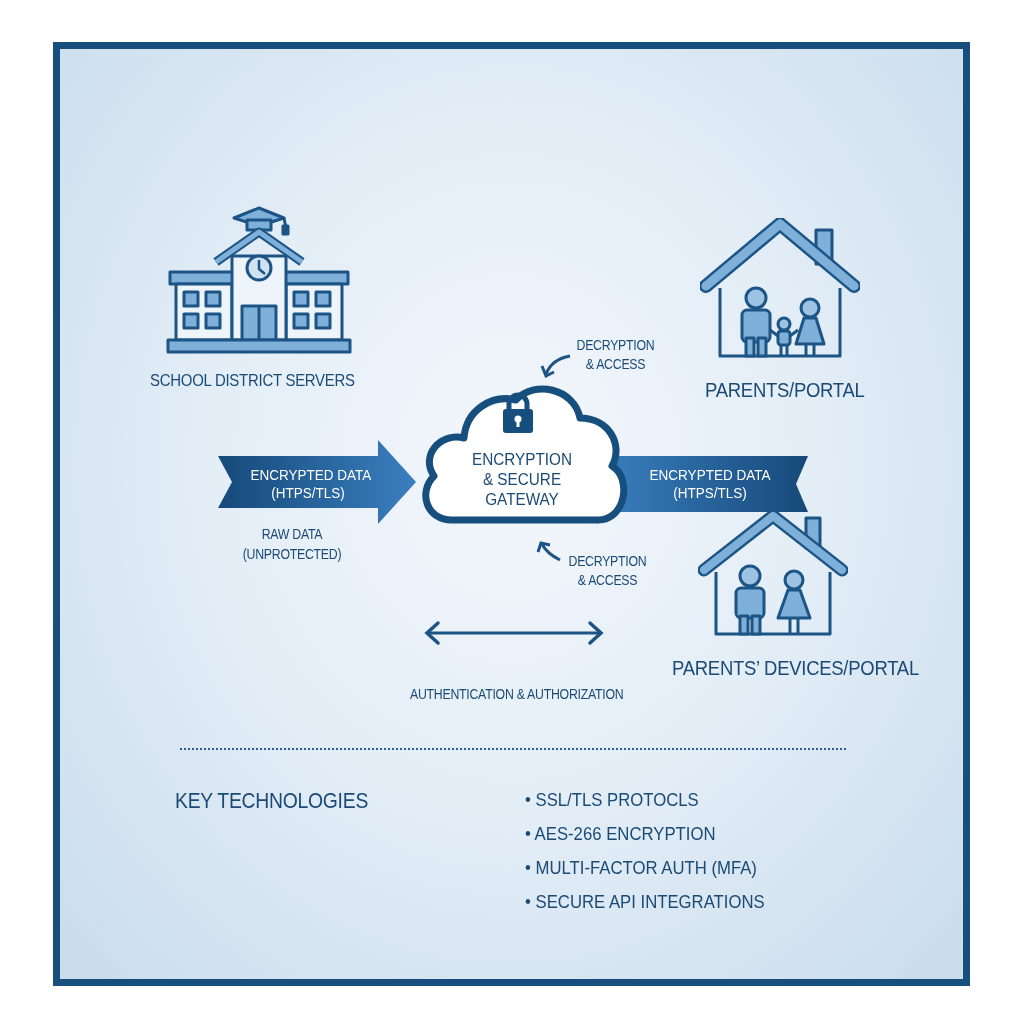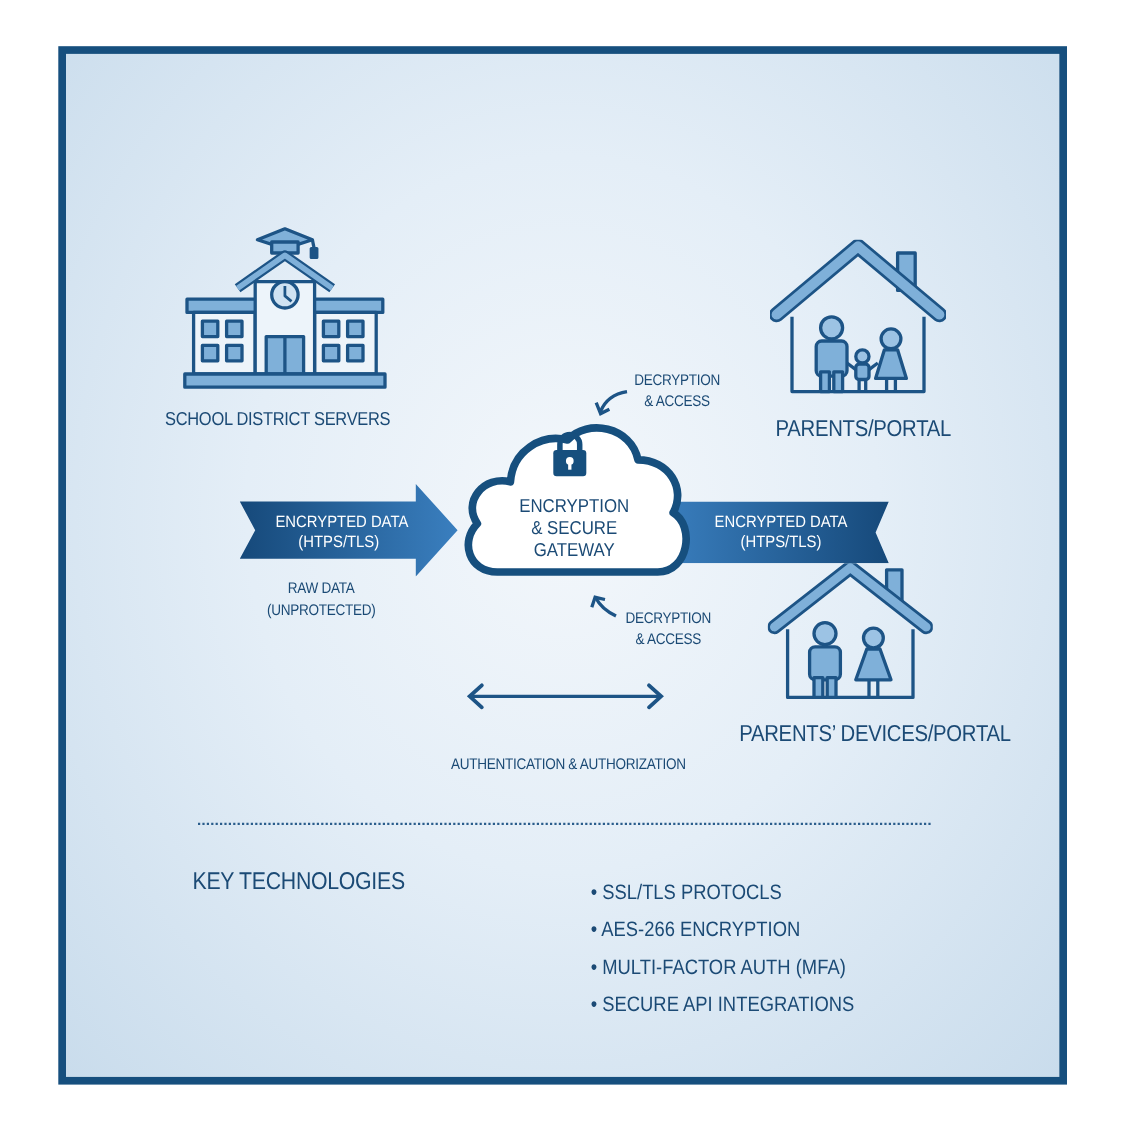--- a/index.html
+++ b/index.html
@@ -26,21 +26,21 @@
     transform: scaleX(0.9); white-space: nowrap;
   }
   .cloud-text {
     position: absolute; color: #1b4a75; font-size: 17px; text-align: center; line-height: 20px;
     transform: scaleX(0.9); white-space: nowrap;
   }
   .dotted {
     position: absolute; left: 180px; top: 748px; width: 666px; height: 0;
     border-top: 2px dotted #2a5d8c;
   }
-  .tech-list { position: absolute; left: 525px; top: 788px; margin: 12px; padding: 0; list-style: none; }
+  .tech-list { position: absolute; left: 525px; top: 788px; margin: 0; padding: 0; list-style: none; }
   .tech-list li {
     color: #1b4a75; font-size: 19px; height: 34px; line-height: 24px;
     transform: scaleX(0.88); transform-origin: left top; white-space: nowrap;
   }
   .tech-list li::before { content: "• "; }
 </style>
 </head>
 <body>
 
 <div class="frame"></div>

